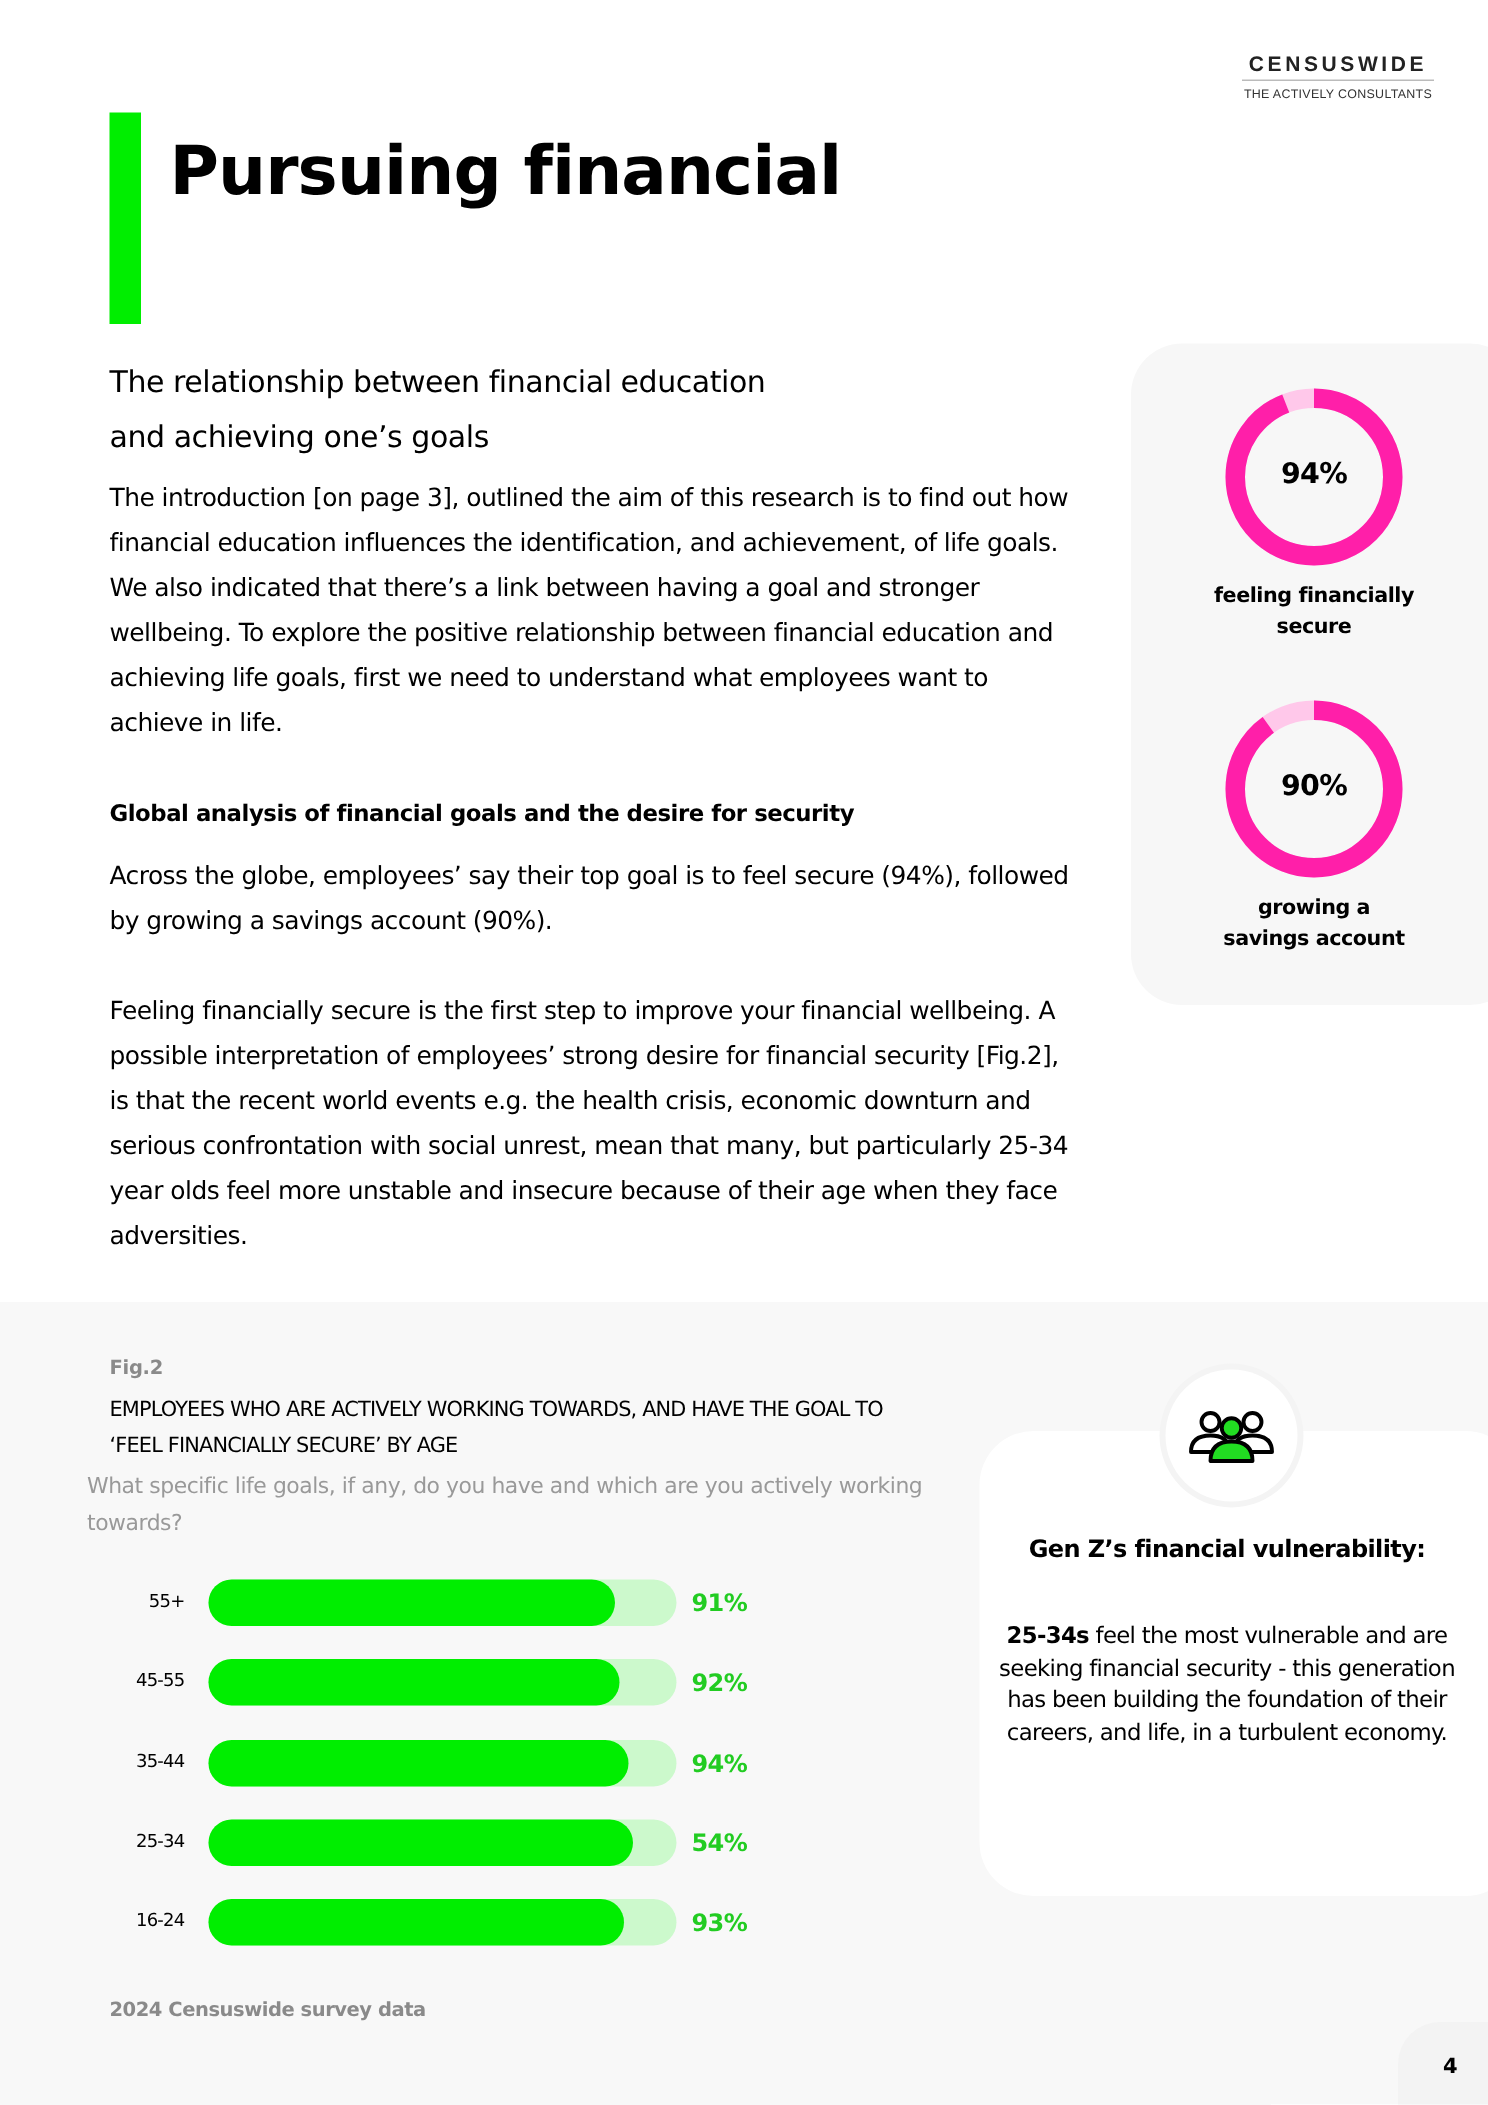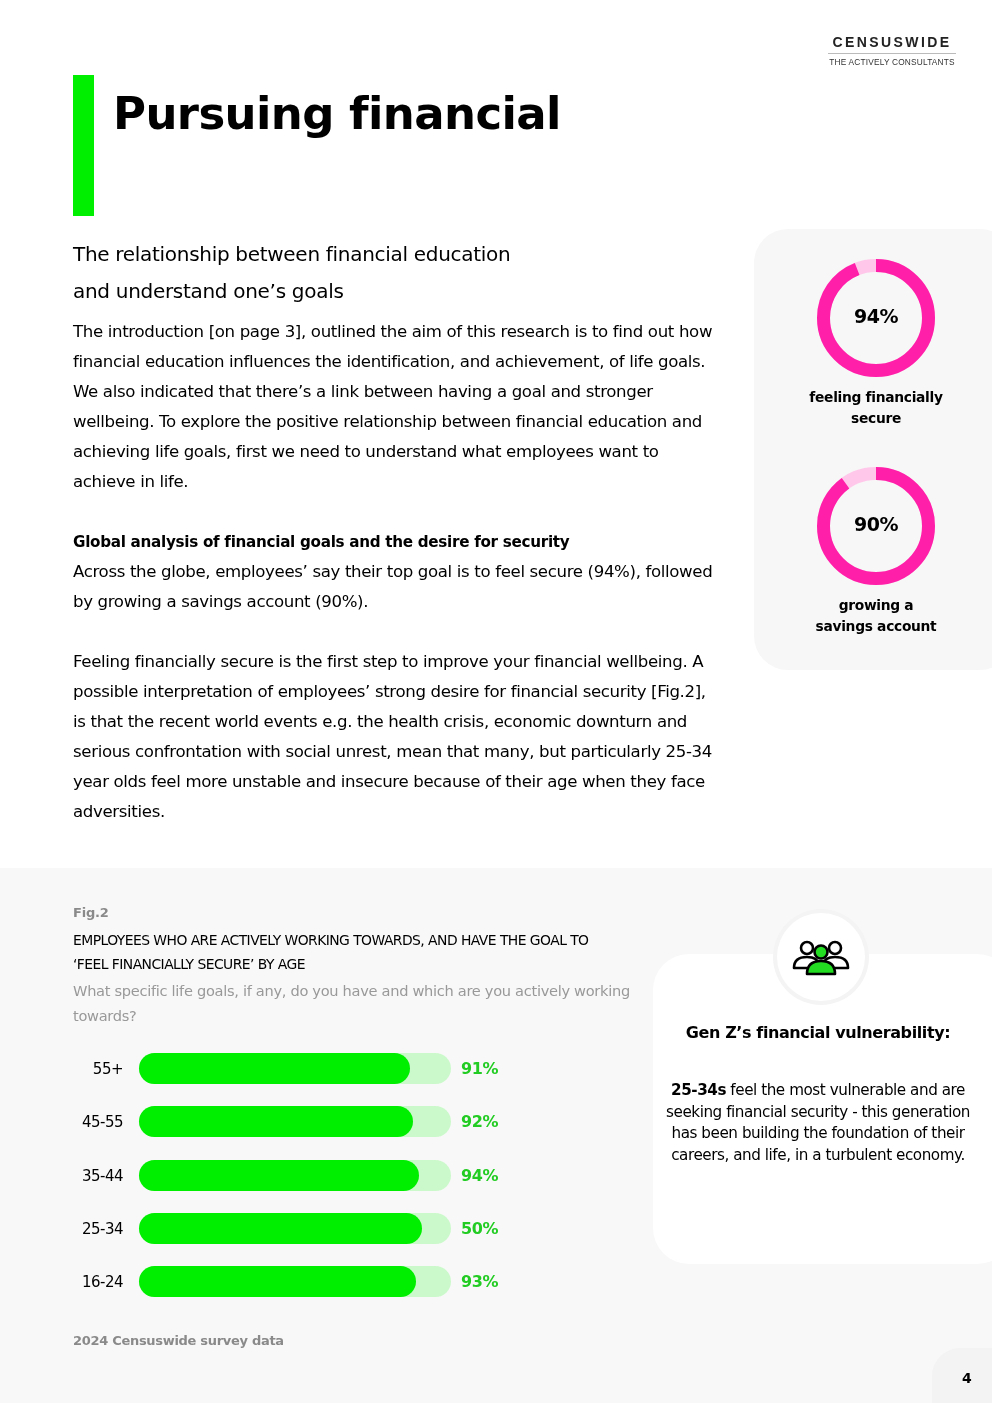--- a/index.html
+++ b/index.html
@@ -11,37 +11,37 @@
   .logo-rule { height: 1px; background: #bbb; margin: 3px 2px 3px 2px; }
   .logo-tag { font-family: "Liberation Sans", sans-serif; font-size: 8.3px; color: #333; letter-spacing: 0.2px; white-space: nowrap; }
 
   .title-bar { position: absolute; left: 73px; top: 75px; width: 21px; height: 141px; background: #00ee00; }
   .page-title { position: absolute; left: 113px; top: 84px; font-family: "DejaVu Sans", sans-serif; font-weight: 700; font-size: 45px; line-height: 60px; letter-spacing: -0.6px; color: #000; }
 
   .main { position: absolute; left: 73px; top: 236px; width: 650px; }
   .section-heading { font-weight: 400; font-size: 20px; line-height: 37px; letter-spacing: -0.3px; }
   .body-text { font-size: 16.6px; line-height: 30px; letter-spacing: -0.35px; margin-top: 7px; }
   .sub-heading { font-weight: 700; font-size: 15.2px; line-height: 30px; letter-spacing: -0.3px; margin-top: 30px; }
-  .body-text.tight { margin-top: 0; }
+  .body-text.tight { margin-top: 12px; }
   .body-text.gap { margin-top: 30px; }
 
   .stat-panel { position: absolute; left: 754px; top: 229px; width: 260px; height: 441px; background: #f7f7f7; border-radius: 34px; }
   .stat { position: absolute; left: 0; width: 244px; text-align: center; }
   .stat svg { display: block; margin: 0 auto; }
   .stat-value { position: absolute; left: 0; width: 244px; text-align: center; font-weight: 700; font-size: 19px; letter-spacing: -0.5px; }
   .stat-label { font-weight: 700; font-size: 13.8px; line-height: 21px; letter-spacing: -0.3px; margin-top: 8px; }
 
   .fig-band { position: absolute; left: 0; top: 868px; width: 992px; height: 535px; background: #f8f8f8; }
   .fig-label { position: absolute; left: 73px; top: 905px; font-weight: 700; font-size: 13px; color: #8a8a8a; letter-spacing: -0.2px; }
   .fig-title { position: absolute; left: 73px; top: 928px; width: 540px; font-weight: 400; font-size: 13.9px; line-height: 24px; letter-spacing: -0.55px; text-transform: uppercase; }
-  .fig-question { position: absolute; left: 73px; top: 978px; width: 560px; font-size: 14.6px; line-height: 25px; color: #999; letter-spacing: -0.3px; }
+  .fig-question { position: absolute; left: 58px; top: 978px; width: 560px; font-size: 14.6px; line-height: 25px; color: #999; letter-spacing: -0.3px; }
 
   .bars { position: absolute; left: 73px; top: 1052px; width: 460px; }
   .bar-row { position: relative; height: 53.3px; }
-  .bar-cat { position: absolute; left: 0; width: 50px; top: 8px; text-align: right; font-size: 15px; letter-spacing: -0.5px; }
+  .bar-cat { position: absolute; left: 0; width: 50px; top: 8px; text-align: right; font-size: 12px; letter-spacing: -0.5px; }
   .bar-track { position: absolute; left: 66px; top: 1px; width: 312px; height: 31px; border-radius: 16px; background: #ccf9cc; }
   .bar-fill { position: absolute; left: 0; top: 0; height: 31px; border-radius: 16px; background: #00ee00; }
   .bar-val { position: absolute; left: 388px; top: 7px; font-weight: 700; font-size: 16px; color: #22cc22; letter-spacing: -0.4px; }
   .source { position: absolute; left: 73px; top: 1333px; font-weight: 700; font-size: 13px; color: #8a8a8a; letter-spacing: -0.3px; }
 
   .callout { position: absolute; left: 653px; top: 954px; width: 360px; height: 310px; background: #ffffff; border-radius: 36px; }
   .callout-icon-disc { position: absolute; left: 777px; top: 913px; width: 88px; height: 88px; border-radius: 50%; background: #ffffff; box-shadow: 0 0 0 4px #f4f4f4; display: flex; align-items: center; justify-content: center; }
   .callout-title { position: absolute; left: 653px; top: 1021px; width: 330px; text-align: center; font-weight: 700; font-size: 16px; line-height: 24px; letter-spacing: -0.4px; }
   .callout-body { position: absolute; left: 653px; top: 1080px; width: 330px; text-align: center; font-size: 15.2px; line-height: 21.7px; letter-spacing: -0.45px; }
   .callout-body b { font-weight: 700; }
@@ -59,21 +59,21 @@
 </div>
 
 <div class="title-bar"></div>
 <h1 class="page-title">
   <span>Pursuing financial</span><br>
 </h1>
 
 <div class="main">
   <h2 class="section-heading">
     <span>The relationship between financial education</span><br>
-    <span>and understand one’s goals</span>
+    <span>and achieving one’s goals</span>
   </h2>
   <p class="body-text">The introduction [on page 3], outlined the aim of this research is to find out how financial education influences the identification, and achievement, of life goals. We also indicated that there’s a link between having a goal and stronger wellbeing. To explore the positive relationship between financial education and achieving life goals, first we need to understand what employees want to achieve in life.</p>
   <h3 class="sub-heading">Global analysis of financial goals and the desire for security</h3>
   <p class="body-text tight">Across the globe, employees’ say their top goal is to feel secure (94%), followed by growing a savings account (90%).</p>
   <p class="body-text gap">Feeling financially secure is the first step to improve your financial wellbeing. A possible interpretation of employees’ strong desire for financial security [Fig.2], is that the recent world events e.g. the health crisis, economic downturn and serious confrontation with social unrest, mean that many, but particularly 25-34 year olds feel more unstable and insecure because of their age when they face adversities.</p>
 </div>
 
 <div class="stat-panel">
   <div class="stat" style="top: 28px;">
     <svg width="122" height="122" viewBox="0 0 122 122">
@@ -124,21 +124,21 @@
       <div class="bar-track">
         <div class="bar-fill" style="width: 280.082px;"></div>
       </div>
       <div class="bar-val">94%</div>
     </div>
     <div class="bar-row">
       <div class="bar-cat">25-34</div>
       <div class="bar-track">
         <div class="bar-fill" style="width: 283.062px;"></div>
       </div>
-      <div class="bar-val">50%</div>
+      <div class="bar-val">54%</div>
     </div>
     <div class="bar-row">
       <div class="bar-cat">16-24</div>
       <div class="bar-track">
         <div class="bar-fill" style="width: 277.103px;"></div>
       </div>
       <div class="bar-val">93%</div>
     </div>
   </div>
 

